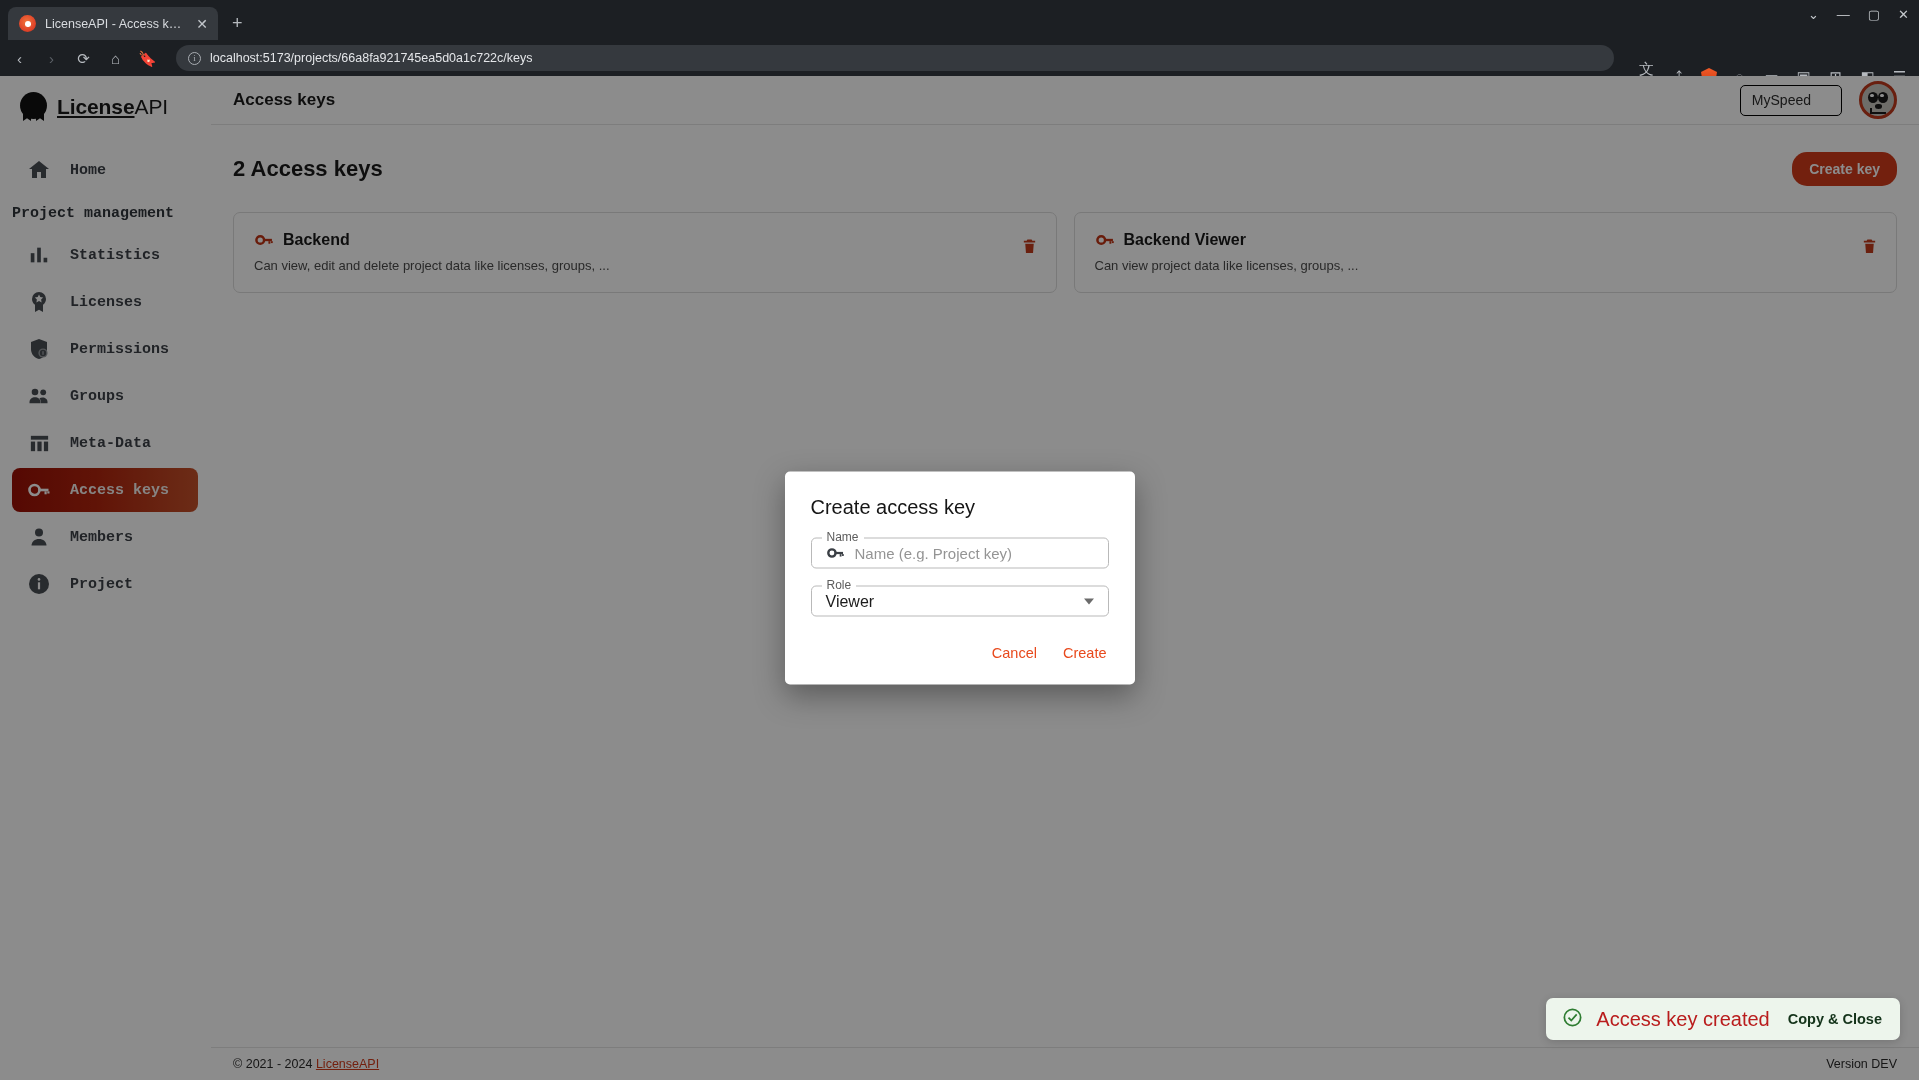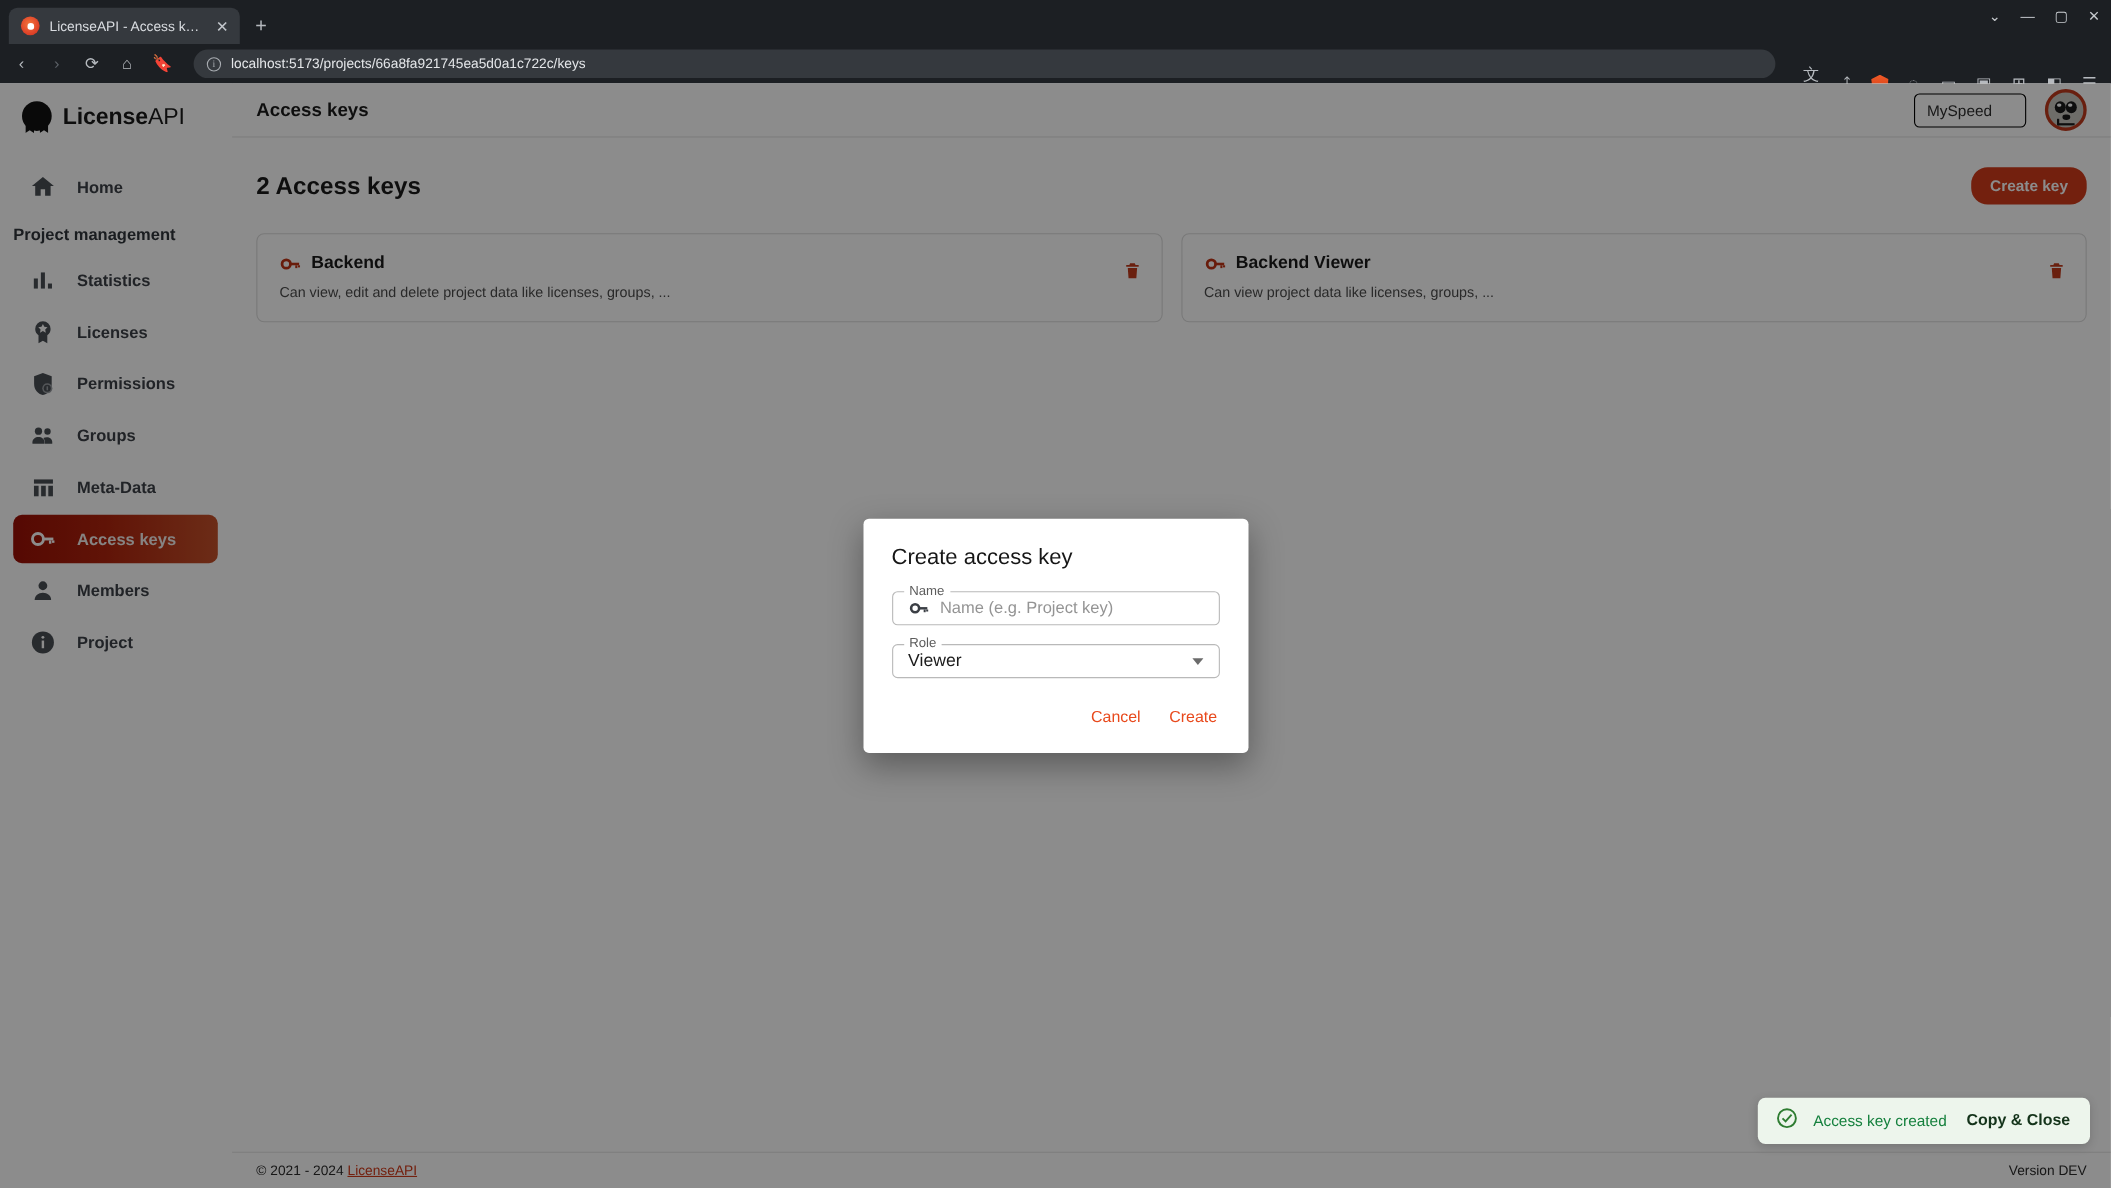--- a/index.html
+++ b/index.html
@@ -78,24 +78,24 @@
   .logo-mark { width: 27px; height: 29px; position: relative; flex: 0 0 27px; }
   .logo-mark .circle {
     width: 27px; height: 27px; border-radius: 50%; background: #121212; position: absolute; top: 0; left: 0;
   }
   .logo-mark .ribbon-l, .logo-mark .ribbon-r {
     position: absolute; bottom: 0px; width: 8px; height: 9px; background: #121212;
   }
   .logo-mark .ribbon-l { left: 3px; clip-path: polygon(0 0, 100% 0, 100% 100%, 50% 70%, 0 100%); }
   .logo-mark .ribbon-r { right: 3px; clip-path: polygon(0 0, 100% 0, 100% 100%, 50% 70%, 0 100%); }
   .logo-text { font-size: 21px; color: #1b1b1b; letter-spacing: -0.1px; }
-  .logo-text b { font-weight: 700; }
+  .logo-text b { font-weight: 700; text-decoration: underline; }
   .logo-text span { font-weight: 400; }
 
-  .nav-list { padding-top: 8px; }
+  .nav-list { padding-top: 8px; font-family: Liberation Mono, monospace; }
   .nav-item {
     display: flex; align-items: center; gap: 18px; height: 44px;
     margin: 3px 12px; padding-left: 14px; border-radius: 8px;
     color: #3c4147; font-size: 15px; font-weight: 700;
   }
   .nav-item .ic { width: 26px; height: 26px; flex: 0 0 26px; display: flex; align-items: center; justify-content: center; }
   .nav-item .ic svg { fill: #4a4f55; }
   .nav-item.active {
     background: linear-gradient(90deg, #9b1006 0%, #b0240d 45%, #c5512a 100%);
     color: #f4f1ef;
@@ -192,21 +192,21 @@
   }
 
   
   .snackbar {
     position: absolute; right: 19px; bottom: 40px; z-index: 30;
     background: #edf5ec; border-radius: 7px; height: 42px;
     display: flex; align-items: center; gap: 13px; padding: 0 18px 0 16px;
     box-shadow: 0 2px 9px rgba(0,0,0,0.16);
   }
   .snackbar .chk svg { stroke: #2f7d32; fill: none; }
-  .snackbar .msg { font-size: 14px; color: #15803d; }
+  .snackbar .msg { font-size: 20px; color: #b91c1c; }
   .snackbar .act { font-size: 14.5px; font-weight: 700; color: #14331a; margin-left: 5px; }
 </style>
 </head>
 <body>
 
 <div class="browser">
 
   <div class="tabstrip">
     <div class="tab">
       <span class="tab-favicon">

